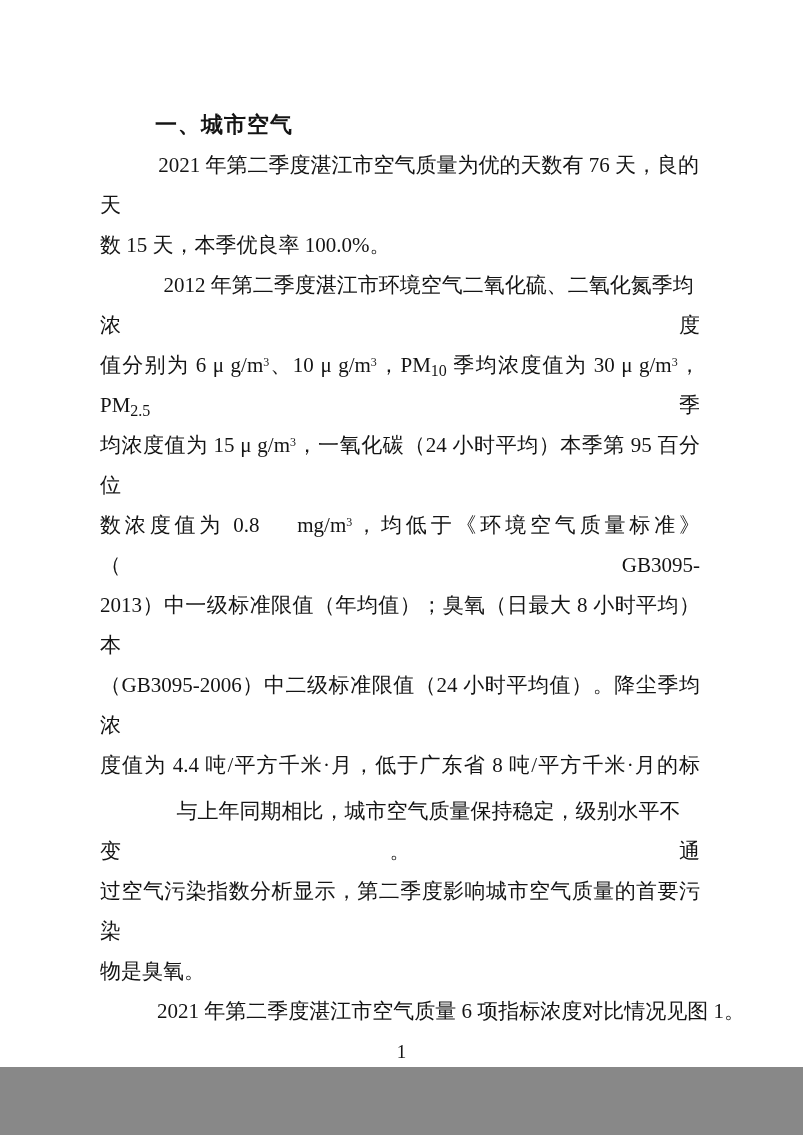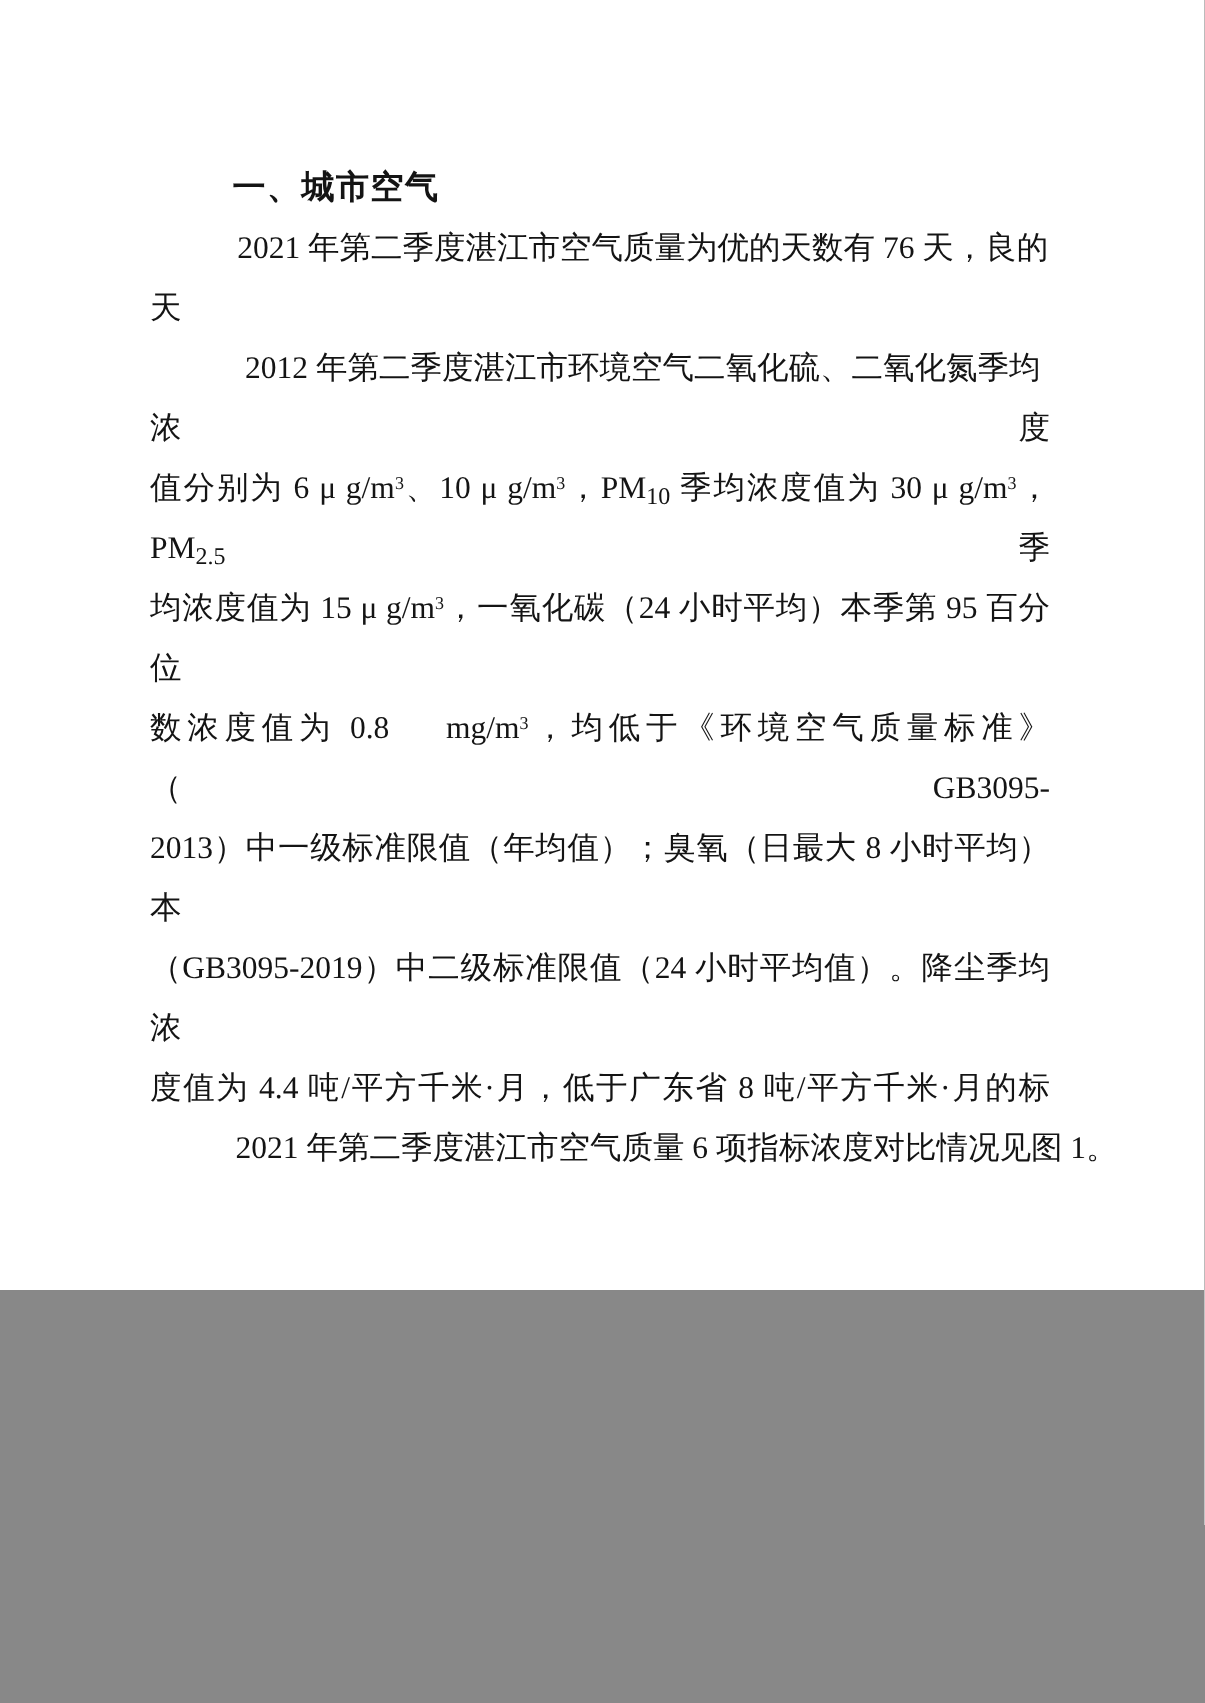--- a/index.html
+++ b/index.html
@@ -1,18 +1,18 @@
 <!DOCTYPE html>
 <html><head>
 <meta charset="utf-8">
 <style>
   html,body{margin:0;padding:0;background:#888;}
   .page{
     position:relative;
-    width:803px;height:860px;
+    width:803px;height:1067px;
     margin:0 auto;
     background:#ffffff;
     color:#141414;
     font-family:"Liberation Serif","DejaVu Serif",serif;
     overflow:hidden;
   }
   .content{
     position:absolute;
     left:100px;top:105px;
     width:600px;
@@ -54,29 +54,35 @@
 </head>
 <body>
 
 <div class="page">
   <div class="content">
 
     <h2 class="sec-heading">一、城市空气</h2>
     <div>
         <div class="para">
           <div class="line ind j">2021 年第二季度湛江市空气质量为优的天数有 76 天，良的天</div>
+          <div class="line">数 15 天，本季优良率 100.0%。</div>
         </div>
         <div class="para">
           <div class="line ind j">2012 年第二季度湛江市环境空气二氧化硫、二氧化氮季均浓度</div>
           <div class="line j">值分别为 6 μ g/m<sup>3</sup>、10 μ g/m<sup>3</sup>，PM<sub>10</sub> 季均浓度值为 30 μ g/m<sup>3</sup>，PM<sub>2.5</sub> 季</div>
           <div class="line j">均浓度值为 15 μ g/m<sup>3</sup>，一氧化碳（24 小时平均）本季第 95 百分位</div>
           <div class="line j">数浓度值为 0.8　 mg/m<sup>3</sup>，均低于《环境空气质量标准》（GB3095-</div>
           <div class="line j">2013）中一级标准限值（年均值）；臭氧（日最大 8 小时平均）本</div>
-          <div class="line j">（GB3095-2019）中二级标准限值（24 小时平均值）。降尘季均浓</div>
+          <div class="line j">（GB3095-2006）中二级标准限值（24 小时平均值）。降尘季均浓</div>
           <div class="line j">度值为 4.4 吨/平方千米·月，低于广东省 8 吨/平方千米·月的标</div>
+        </div>
+        <div class="para gap-top">
+          <div class="line ind j">与上年同期相比，城市空气质量保持稳定，级别水平不变。通</div>
+          <div class="line j">过空气污染指数分析显示，第二季度影响城市空气质量的首要污染</div>
+          <div class="line">物是臭氧。</div>
         </div>
         <div class="para">
           <div class="line ind">2021 年第二季度湛江市空气质量 6 项指标浓度对比情况见图 1。</div>
         </div>
       </div>
 
   </div>
 
   <div class="pagenum">1</div>
 </div>

